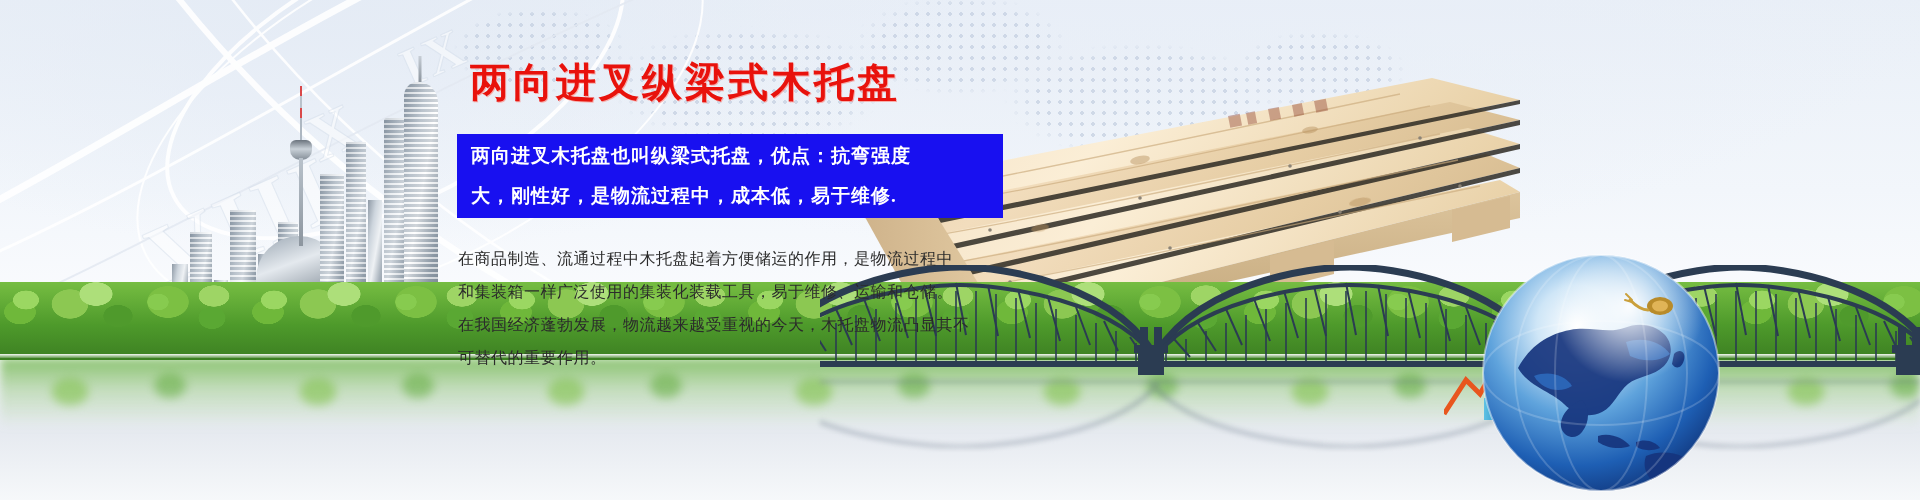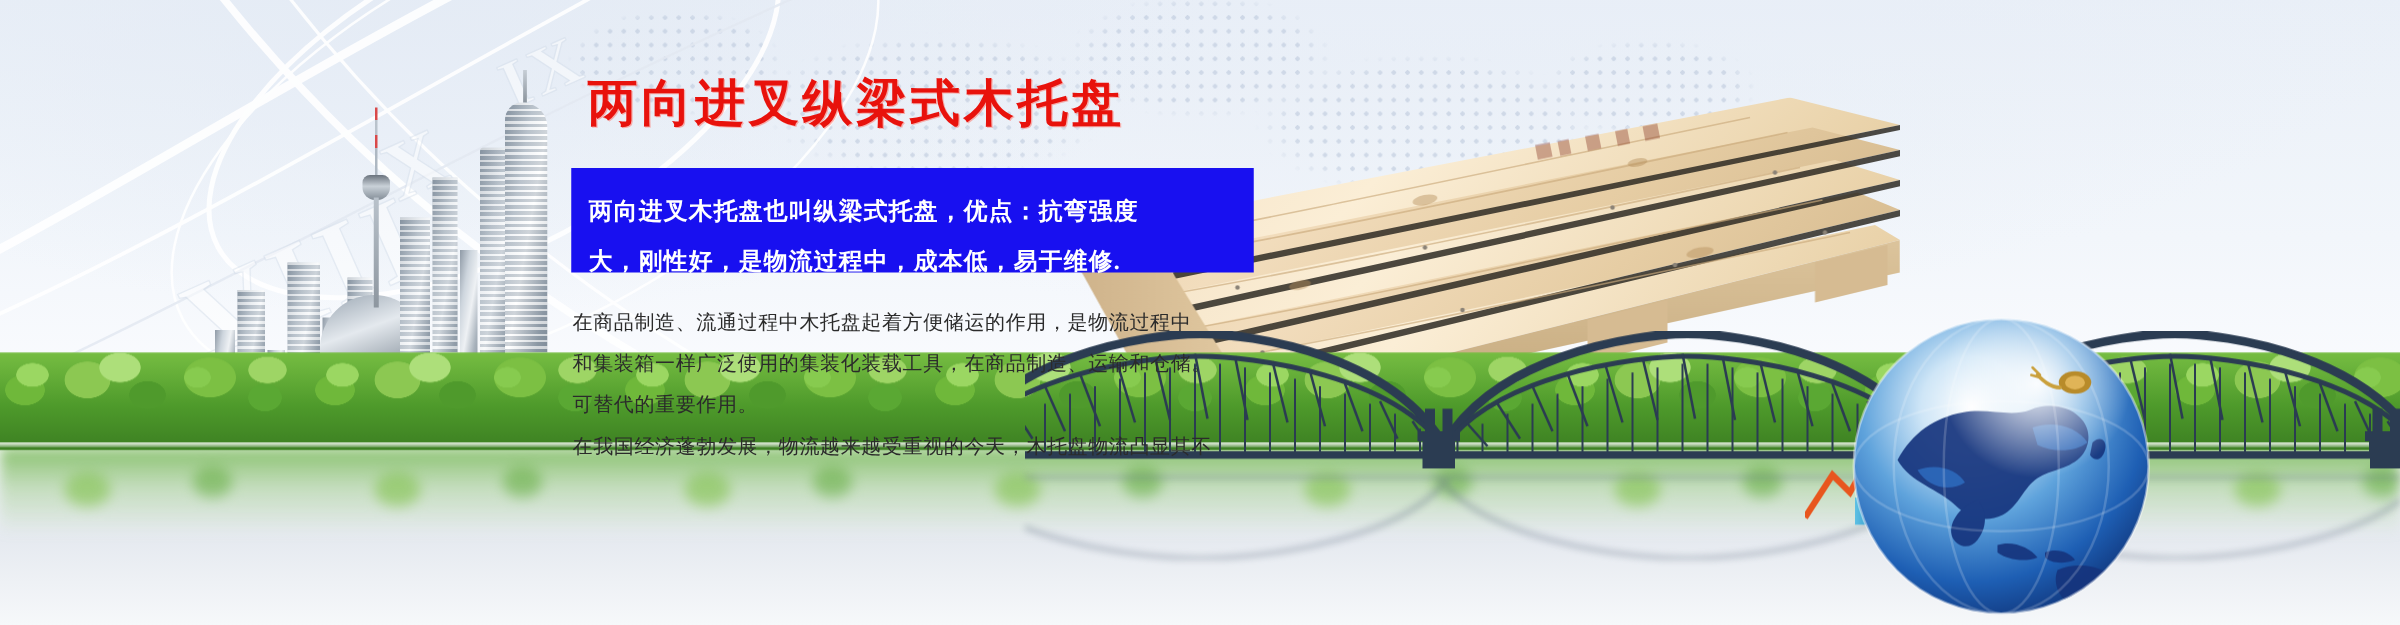--- a/index.html
+++ b/index.html
@@ -130,22 +130,22 @@
     position:absolute;left:458px;top:55px;
     font-family:"Liberation Serif","DejaVu Serif",serif;
     font-weight:bold;font-size:40px;letter-spacing:3px;
     color:#e8120c;white-space:nowrap;
     text-shadow:1px 1px 0 rgba(255,120,110,.55);
     margin-left:12px;
   }
   .bluebox{
     position:absolute;left:457px;top:134px;width:546px;height:84px;
     background:#1810f0;
-    display:flex;flex-direction:column;justify-content:space-between;
-    padding:16px 14px;box-sizing:border-box;
+    display:flex;flex-direction:column;justify-content:center;
+    padding:0 14px;box-sizing:border-box;
   }
   .bluebox p{
     margin:0;color:#ffffff;font-size:19px;line-height:40px;
     font-family:"Liberation Serif","DejaVu Serif",serif;font-weight:bold;
     letter-spacing:1px;white-space:nowrap;
   }
   .body-copy{
     position:absolute;left:458px;top:243px;width:560px;
     color:#2b2b2b;font-size:16px;line-height:31px;
     font-family:"Liberation Serif","DejaVu Serif",serif;font-weight:normal;
@@ -458,18 +458,18 @@
 
   <div class="headline">两向进叉纵梁式木托盘</div>
 
   <div class="bluebox">
     <p>两向进叉木托盘也叫纵梁式托盘，优点：抗弯强度</p>
     <p>大，刚性好，是物流过程中，成本低，易于维修.</p>
   </div>
 
   <div class="body-copy">
     <p>在商品制造、流通过程中木托盘起着方便储运的作用，是物流过程中</p>
-    <p>和集装箱一样广泛使用的集装化装载工具，在商品制造、运输和仓储。</p>
+    <p>和集装箱一样广泛使用的集装化装载工具，易于维修、运输和仓储。</p>
+    <p>在我国经济蓬勃发展，物流越来越受重视的今天，木托盘物流凸显其不</p>
     <p>可替代的重要作用。</p>
-    <p>在我国经济蓬勃发展，物流越来越受重视的今天，木托盘物流凸显其不</p>
   </div>
 
 </div>
 
 </body></html>

